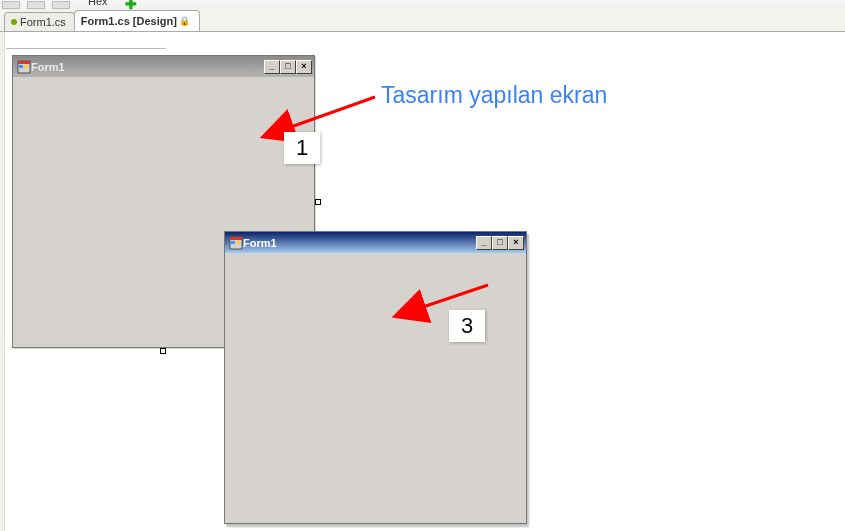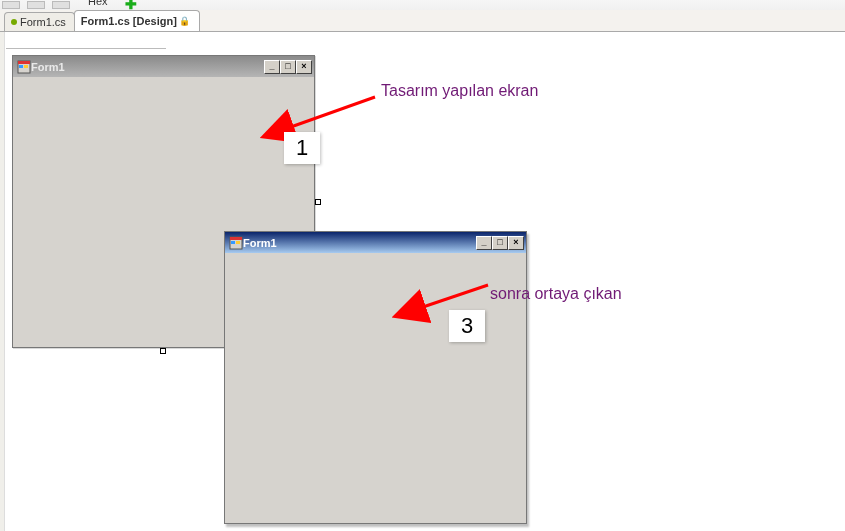--- a/index.html
+++ b/index.html
@@ -144,23 +144,23 @@
       border: 1px solid #000;
     }
     
     .h-mr { left: 315px; top: 199px; } 
     .h-br { left: 313px; top: 346px; } 
     .h-bm { left: 160px; top: 348px; } 
 
     
     .annot {
       position: absolute;
-      color: #701a75;
+      color: #3b82f6;
       font-family: Arial, sans-serif;
-      font-size: 16px;
+      font-size: 23px;
     }
     .annot1 { left: 381px; top: 82px; white-space: nowrap; }
     .annot2 { left: 490px; top: 261px; width: 300px; line-height: 1.35; }
 
     
     .numbox {
       position: absolute;
       background: #fff;
       padding: 3px 12px;
       font-family: Arial, sans-serif;
@@ -256,17 +256,17 @@
       <path d="M0,0 L0,12 L12,6 z" fill="#ff0000"></path>
     </marker>
   </defs>
   <line x1="375" y1="97" x2="288" y2="128" stroke="#ff0000" stroke-width="3" marker-end="url(#ah)"></line>
   <line x1="488" y1="285" x2="420" y2="308" stroke="#ff0000" stroke-width="3" marker-end="url(#ah)"></line>
 </svg>
 
 <div class="annot annot1">Tasarım yapılan ekran</div>
 <div class="annot annot2">
   <br>
-  <span>sonra ortaya çıkan</span><br>
+  <br>
 </div>
 
 <div class="numbox num1">1</div>
 <div class="numbox num3">3</div>
 
 </body></html>

